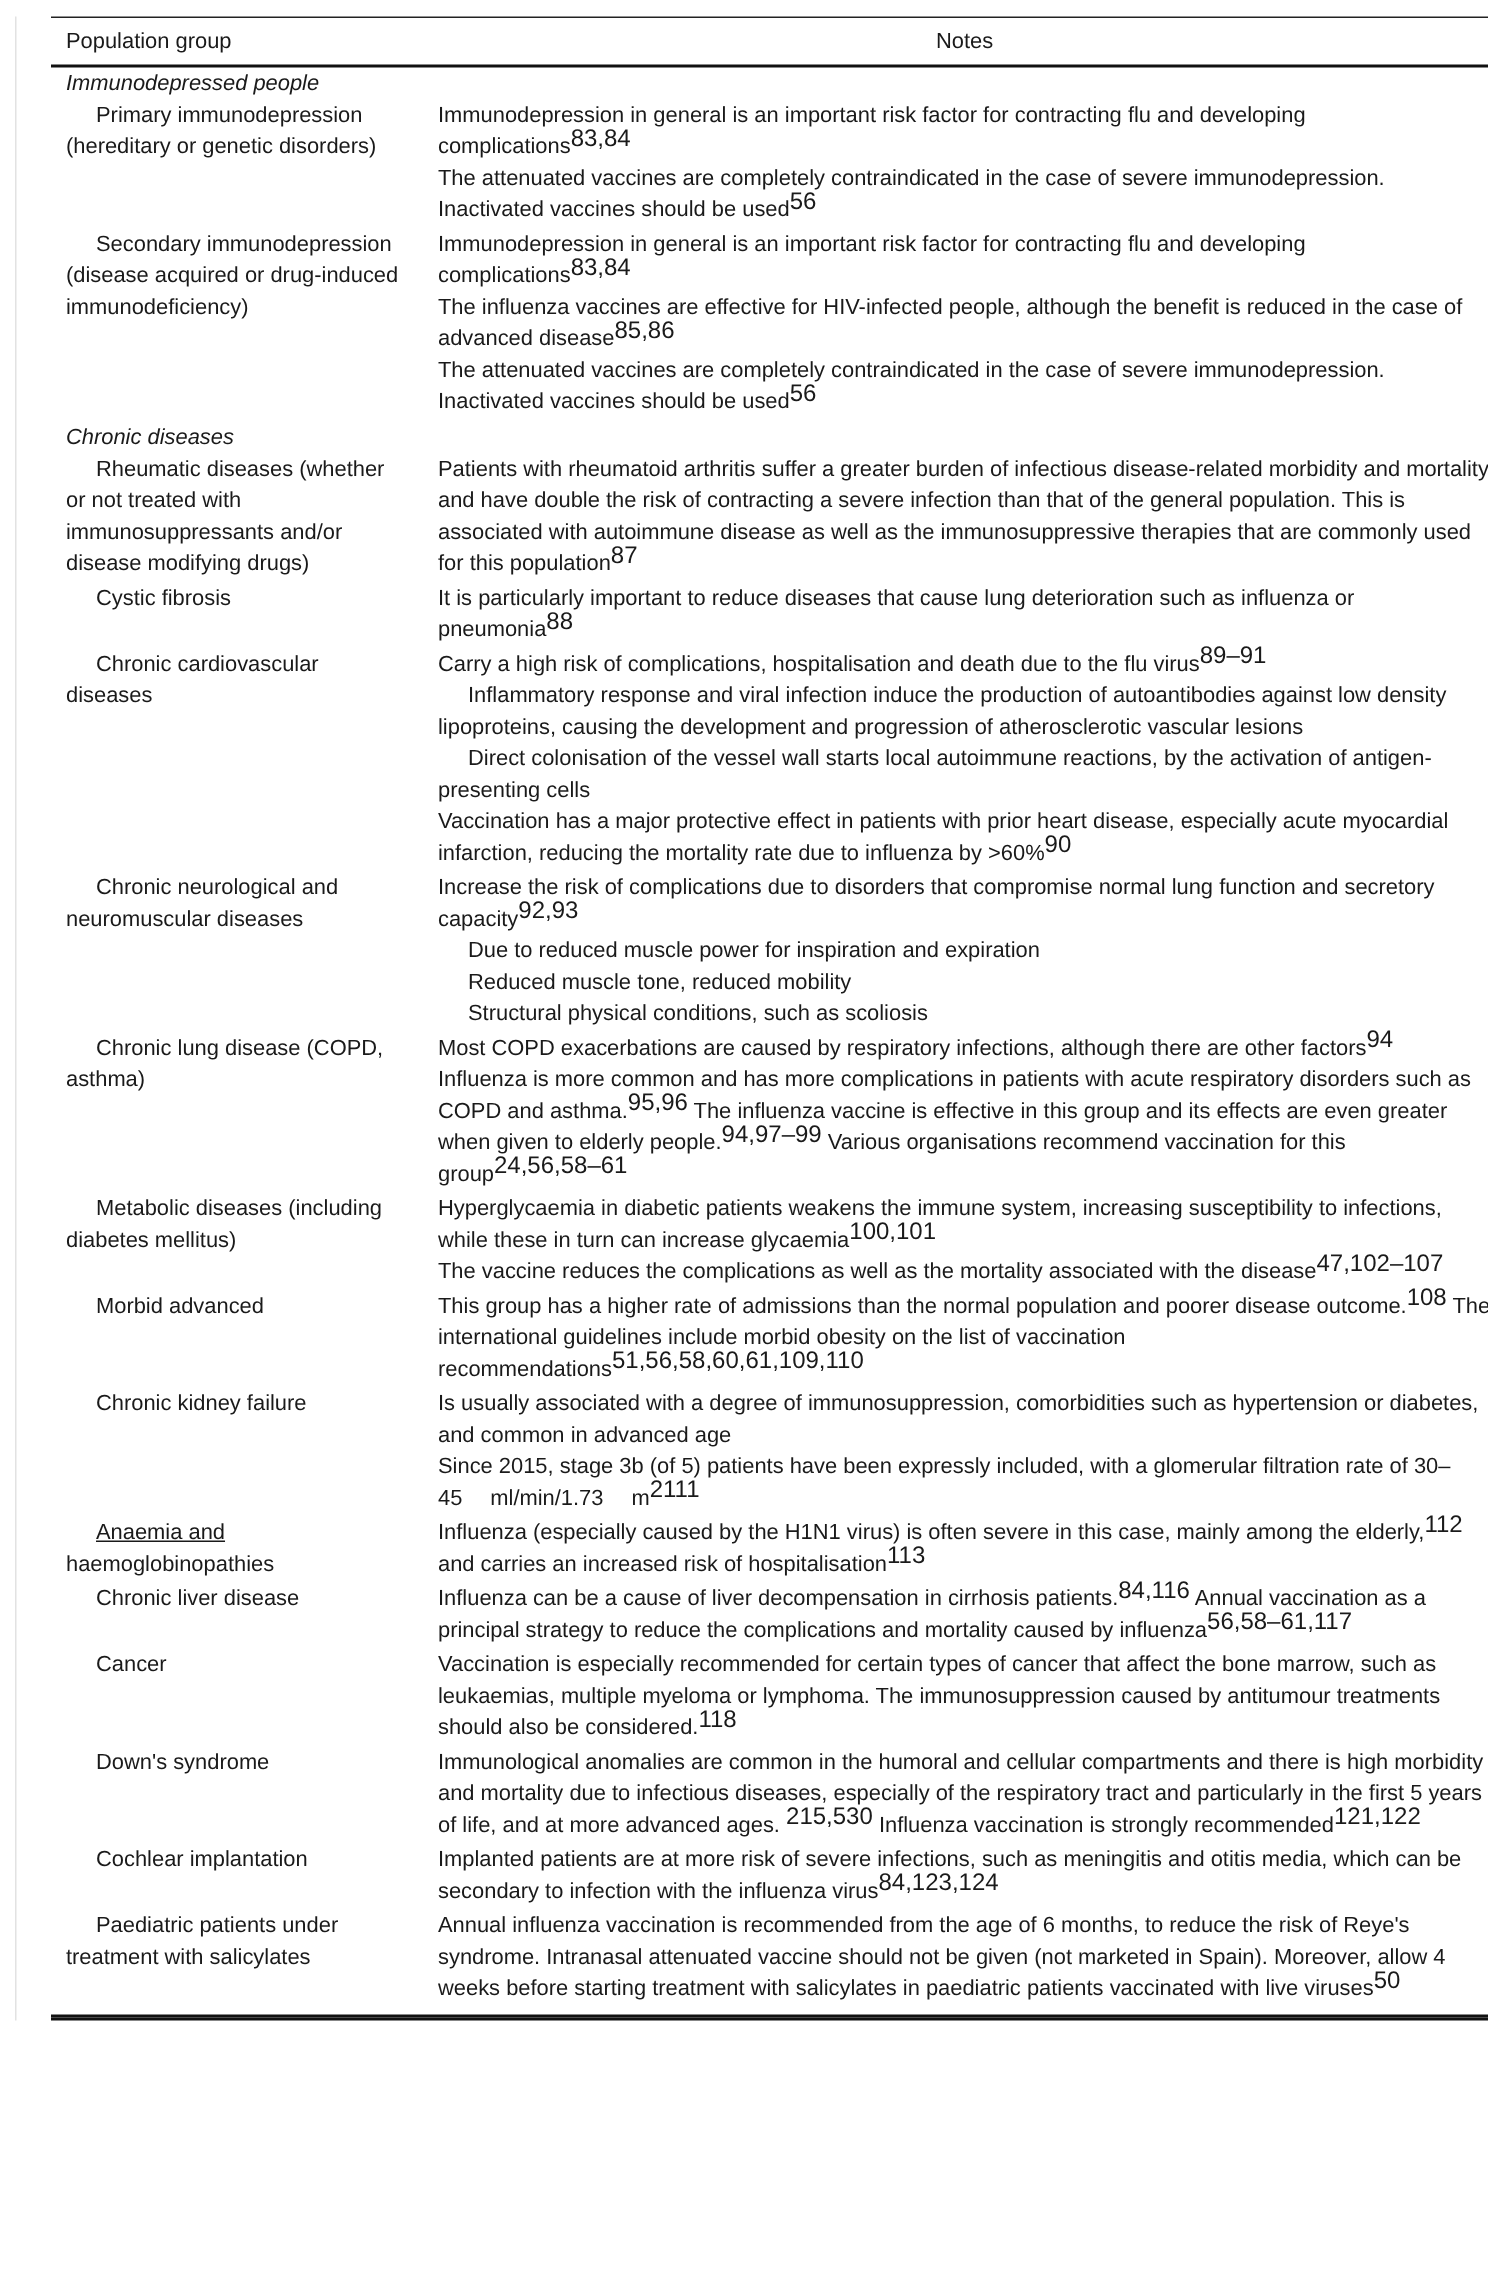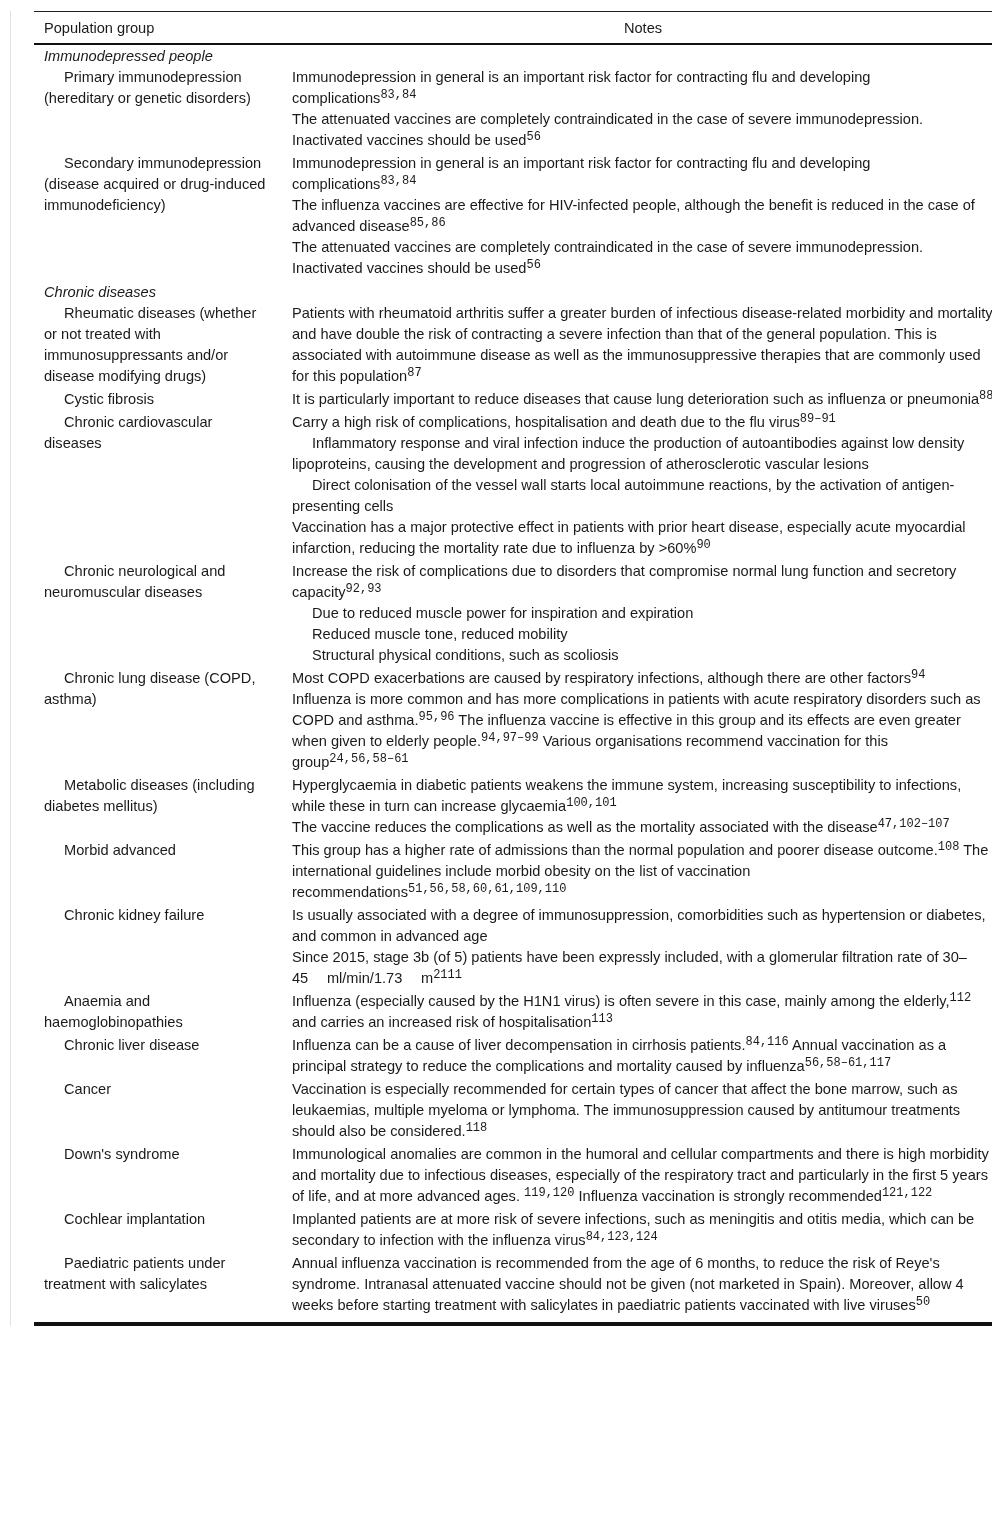--- a/index.html
+++ b/index.html
@@ -12,21 +12,21 @@
   col.c2 { width: auto; }
   thead th { font-weight: normal; text-align: left; padding: 7px 10px 6px 10px;
              border-top: 1px solid #222; border-bottom: 2px solid #111; line-height: 18px; }
   thead th.notes-h { text-align: center; }
   td { vertical-align: top; padding: 0 10px; line-height: 21px; }
   tr.group td { font-style: italic; padding-top: 1px; }
   tr.item td { padding-bottom: 2px; }
   .indent { padding-left: 20px; }
   .note p { margin: 0; }
   .note p.sub { text-indent: 20px; }
-  sup { font-size: 12px; line-height: 0; vertical-align: 5px; font-family: Liberation Mono, monospace; }
+  sup { font-size: 16px; line-height: 0; vertical-align: 5px; }
   tbody tr:last-child td { padding-bottom: 6px; }
   .bottom-rule { border-bottom: 2px solid #111; }
 </style>
 </head>
 <body>
 
 <div class="table-wrap">
   <table>
     <colgroup>
         <col class="c1">
@@ -111,41 +111,41 @@
           </td>
         </tr>
         <tr class="item">
           <td><span class="indent" style="padding-left: 20px;">Chronic kidney failure</span></td>
           <td class="note">
             <p><span>Is usually associated with a degree of immunosuppression, comorbidities such as hypertension or diabetes, and common in advanced age</span></p>
             <p><span>Since 2015, stage 3b (of 5) patients have been expressly included, with a glomerular filtration rate of 30–45  ml/min/1.73  m</span><sup>2111</sup></p>
           </td>
         </tr>
         <tr class="item">
-          <td><span class="indent" style="padding-left: 20px;">Anaemia and</span> <span>haemoglobinopathies</span></td>
+          <td><span class="indent" style="padding-left: 20px; text-decoration: underline;">Anaemia and</span> <span>haemoglobinopathies</span></td>
           <td class="note">
             <p><span>Influenza (especially caused by the H1N1 virus) is often severe in this case, mainly among the elderly,</span><sup>112</sup><span> and carries an increased risk of hospitalisation</span><sup>113</sup></p>
           </td>
         </tr>
         <tr class="item">
           <td><span class="indent" style="padding-left: 20px;">Chronic liver disease</span></td>
           <td class="note">
             <p><span>Influenza can be a cause of liver decompensation in cirrhosis patients.</span><sup>84,116</sup><span> Annual vaccination as a principal strategy to reduce the complications and mortality caused by influenza</span><sup>56,58–61,117</sup></p>
           </td>
         </tr>
         <tr class="item">
           <td><span class="indent" style="padding-left: 20px;">Cancer</span></td>
           <td class="note">
             <p><span>Vaccination is especially recommended for certain types of cancer that affect the bone marrow, such as leukaemias, multiple myeloma or lymphoma. The immunosuppression caused by antitumour treatments should also be considered.</span><sup>118</sup></p>
           </td>
         </tr>
         <tr class="item">
           <td><span class="indent" style="padding-left: 20px; margin-top: 11px;">Down's syndrome</span></td>
           <td class="note">
-            <p><span>Immunological anomalies are common in the humoral and cellular compartments and there is high morbidity and mortality due to infectious diseases, especially of the respiratory tract and particularly in the first 5 years of life, and at more advanced ages. </span><sup>119,120</sup><span> Influenza vaccination is strongly recommended</span><sup>121,122</sup></p>
+            <p><span>Immunological anomalies are common in the humoral and cellular compartments and there is high morbidity and mortality due to infectious diseases, especially of the respiratory tract and particularly in the first 5 years of life, and at more advanced ages. </span><sup>215,530</sup><span> Influenza vaccination is strongly recommended</span><sup>121,122</sup></p>
           </td>
         </tr>
         <tr class="item">
           <td><span class="indent" style="padding-left: 20px;">Cochlear implantation</span></td>
           <td class="note">
             <p><span>Implanted patients are at more risk of severe infections, such as meningitis and otitis media, which can be secondary to infection with the influenza virus</span><sup>84,123,124</sup></p>
           </td>
         </tr>
         <tr class="item">
           <td><span class="indent" style="padding-left: 20px;">Paediatric patients under</span> <span>treatment with salicylates</span></td>

